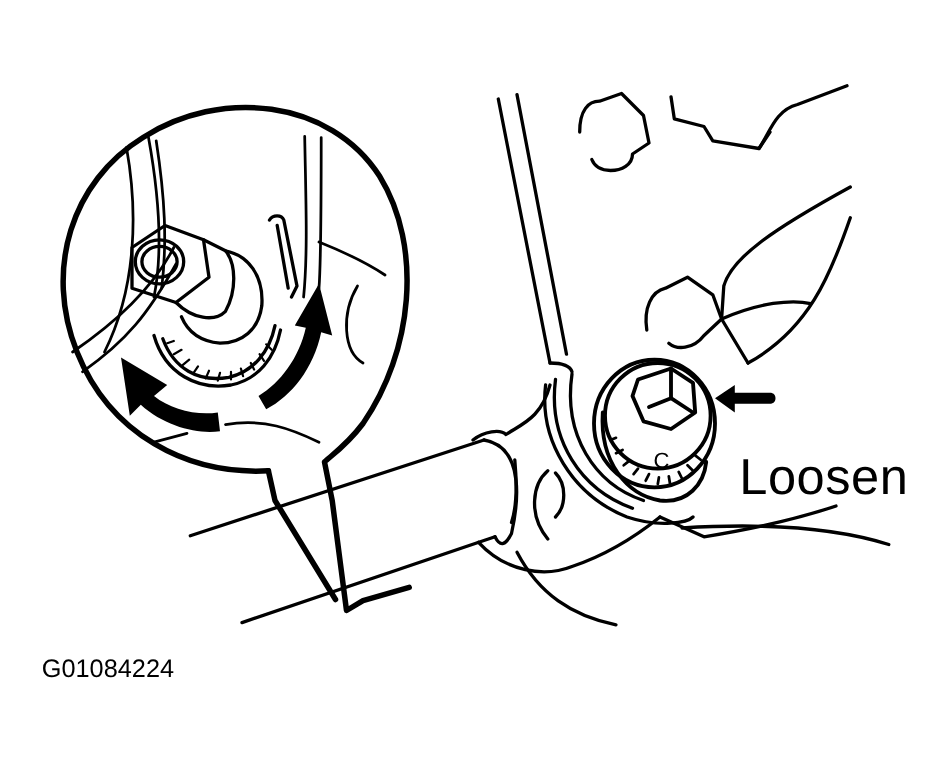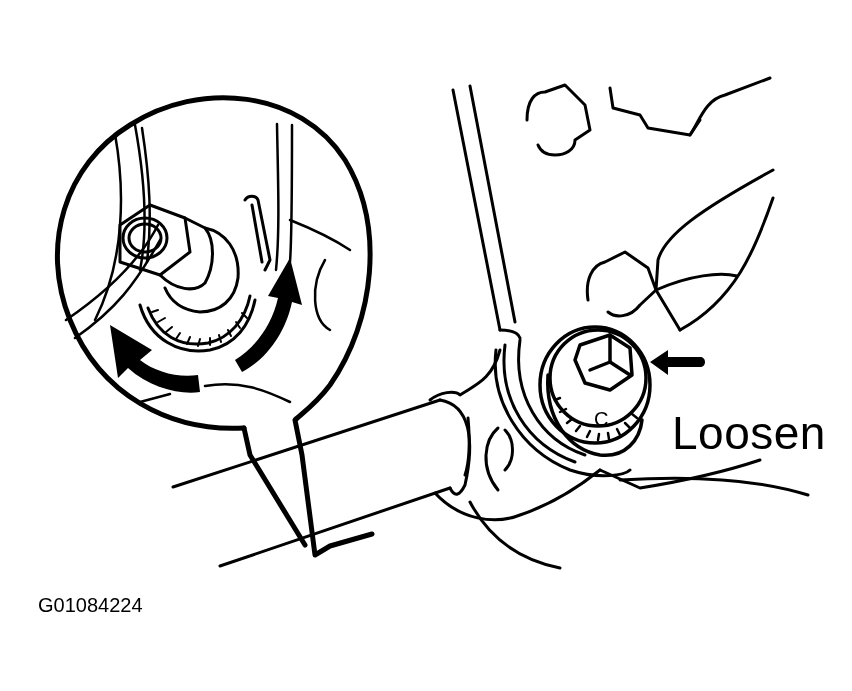--- a/index.html
+++ b/index.html
@@ -1,19 +1,19 @@
 <!DOCTYPE html>
 <html><head>
 <meta charset="utf-8">
 <style>
   html, body { margin:0; padding:0; background:#ffffff; }
   body { width:852px; height:691px; position:relative; overflow:hidden; font-family:"Liberation Sans", sans-serif; }
   #canvas { position:absolute; left:0; top:0; width:852px; height:691px; }
   .label-loosen { position:absolute; left:672px; top:364px; font-size:46px; color:#000; font-family:"Liberation Sans", sans-serif; letter-spacing:0.5px;margin-top:42px; }
-  .fig-id { position:absolute; left:38px; top:594px; font-size:20px; color:#000; font-family:"Liberation Sans", sans-serif; }
+  .fig-id { position:absolute; left:38px; top:594px; font-size:23px; color:#000; font-family:"Liberation Sans", sans-serif; }
   .c-mark { position:absolute; left:594px; top:408px; font-size:20px; color:#000; font-family:"Liberation Sans", sans-serif; }
 </style>
 </head>
 <body>
 
 <svg id="canvas" viewBox="0 0 852 691" xmlns="http://www.w3.org/2000/svg">
   <g fill="none" stroke="#000" stroke-linecap="round" stroke-linejoin="round">
 
     <g>
       <path d="M 244 428 C 170 432 100 395 70 320 C 40 245 65 165 130 125 C 200 80 300 90 345 160 C 385 225 375 320 330 385 C 315 405 300 415 295 420 L 302 455 L 315 555 L 330 546 L 372 534" stroke-width="5"></path>

